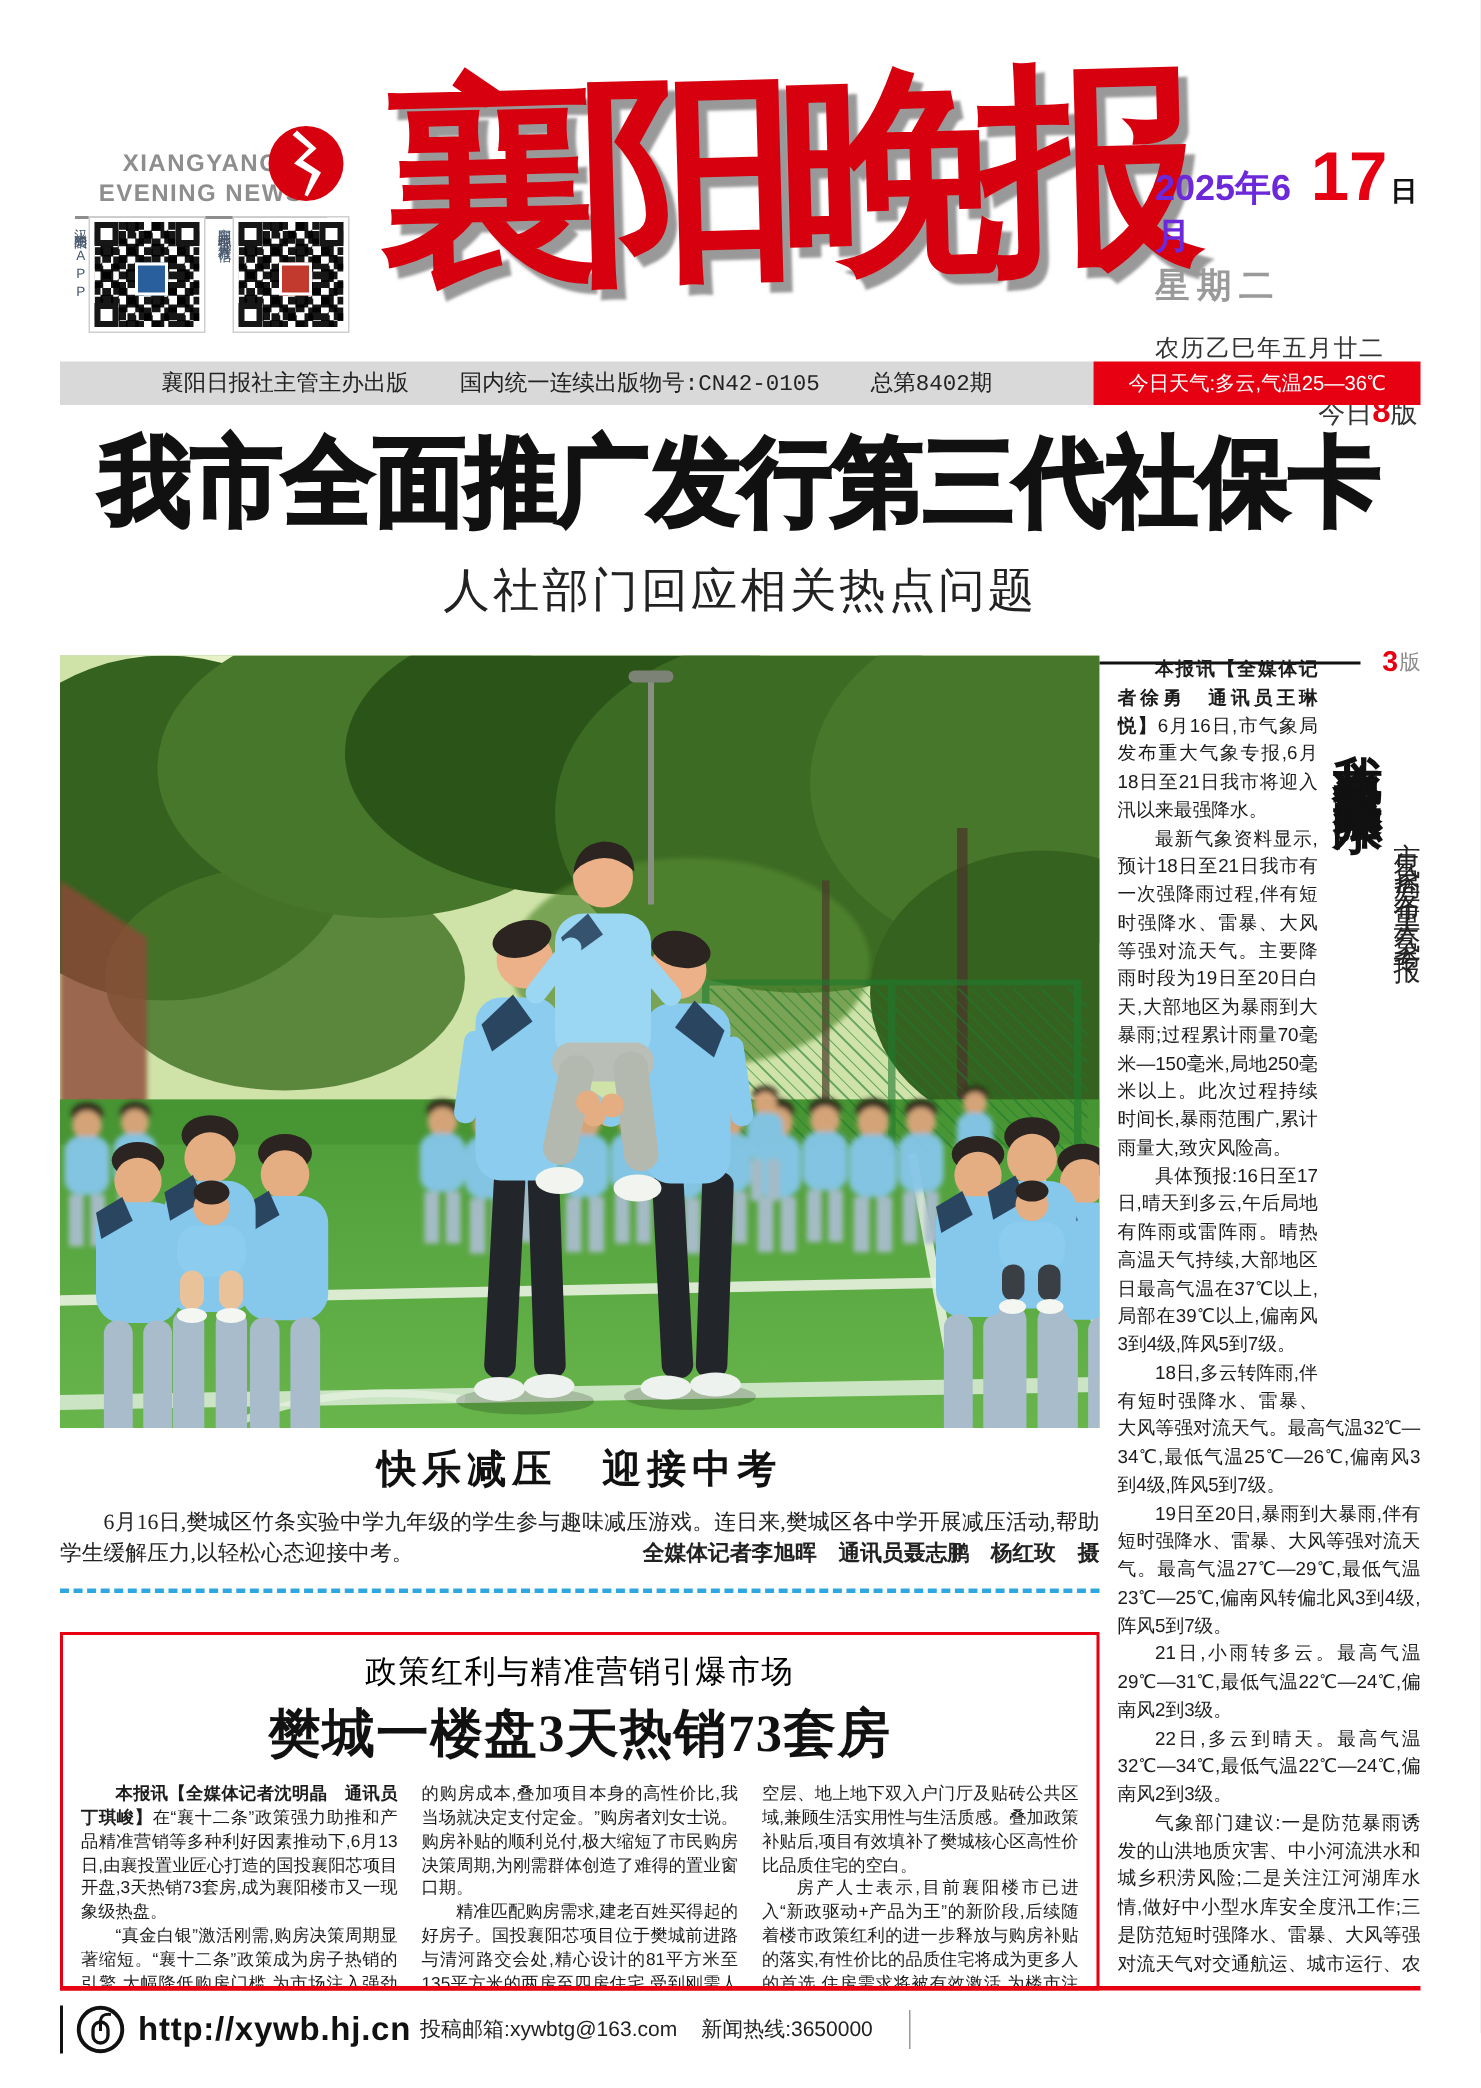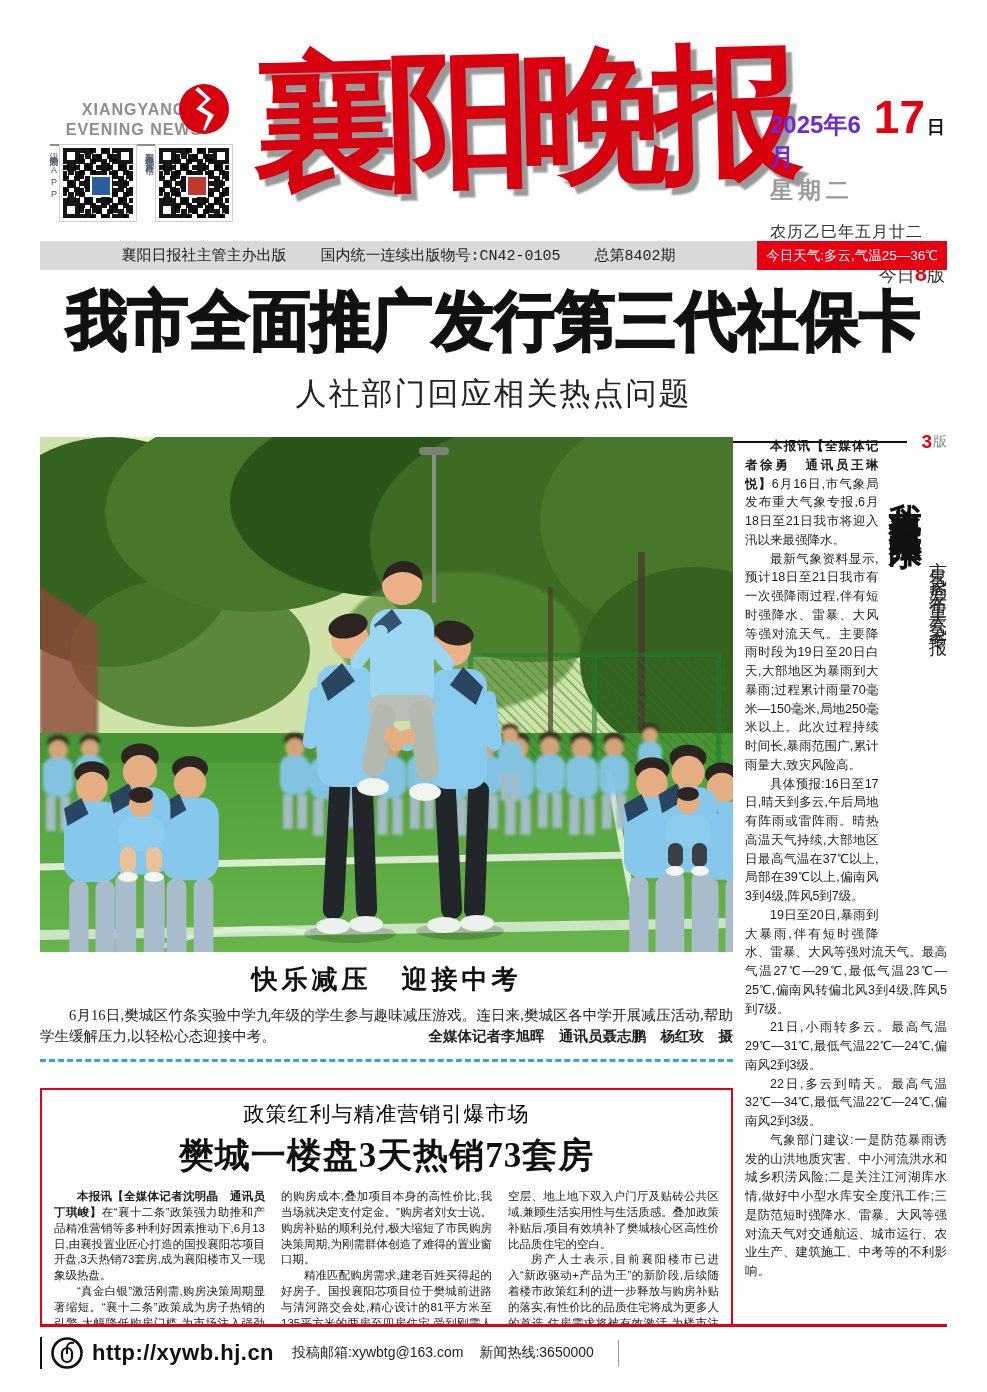--- a/index.html
+++ b/index.html
@@ -39,21 +39,21 @@
   .date-day-unit { font-size:18px; color:#111; }
   .date-week { font-size:23px; font-weight:900; color:#9a9a9a; letter-spacing:5px; margin-top:2px; }
   .date-lunar { font-size:16px; color:#333; margin-top:16px; letter-spacing:1px; }
   .date-edition { font-size:18px; color:#333; margin-top:18px; text-align:right; }
   .date-edition .num { color:#e60012; font-weight:900; font-size:22px; }
 
   
   .infobar { position:absolute; left:40px; top:241px; width:907px; height:29px; display:flex; }
   .infobar-gray { flex:1; background:#d9d9d9; display:flex; align-items:center; justify-content:center;
                   gap:34px; font-size:15px; color:#222;font-family:Liberation Mono, monospace; }
-  .infobar-weather { width:190px; background:#e60012; color:#fff; display:flex; align-items:center;
+  .infobar-weather { width:218px; background:#e60012; color:#fff; display:flex; align-items:center;
                      justify-content:center; font-size:13.5px; }
 
   
   .lead-sec { position:absolute; left:40px; top:281px; width:907px; text-align:center; }
   .lead-headline { font-size:61px; font-weight:900; color:#111; letter-spacing:0px;
                    transform:scaleY(1.06); -webkit-text-stroke:2px #111; white-space:nowrap; }
   .lead-subhead { font-family:"Liberation Serif", serif; font-size:31px; color:#222;
                   letter-spacing:2px; margin-top:10px; }
   .lead-rule { display:flex; align-items:center; margin-top:16px; }
   .lead-rule .line { flex:1; height:0; border-top:2px solid #111; margin-right:14px; }
@@ -97,21 +97,21 @@
             letter-spacing:3px; color:#111; line-height:1.05; }
   .v-kicker { writing-mode:vertical-rl; text-orientation:upright; font-size:18px; color:#222;
               letter-spacing:7px; padding-top:70px; margin-left:5px; line-height:1.1; }
 
   
   .footer { position:absolute; left:40px; top:1324px; width:907px; border-top:3.5px solid #e60012;
             padding-top:9px; }
   .footer-row { display:flex; align-items:center; }
   .footer-bar { width:2px; height:32px; background:#111; margin-right:8px; }
   .mouse-icon { width:34px; height:34px; margin-right:8px; }
-  .footer-url { font-size:22px; font-weight:900; color:#111; margin-right:18px; letter-spacing:.5px; }
+  .footer-url { font-size:22px; font-weight:900; color:#111; margin-right:6px; letter-spacing:.5px; }
   .footer-meta { font-size:14px; color:#222; margin-right:16px; }
   .footer-div { width:1px; height:26px; background:#999; margin:0 22px 0 8px; }
   .footer-staff { font-size:13.5px; color:#222; }
 </style>
 </head>
 <body>
 
 <div class="page">
 
   <div class="masthead">
@@ -367,20 +367,21 @@
 
     <div class="right-col">
       <div class="weather-art">
         <div class="v-head-wrap">
           <div class="v-main">我市将迎入汛以来最强降水</div>
           <div class="v-kicker">市气象局发布重大气象专报</div>
         </div>
         <p><b>本报讯【全媒体记者徐勇　通讯员王琳悦】</b><span>6月16日,市气象局发布重大气象专报,6月18日至21日我市将迎入汛以来最强降水。</span></p>
         <p>最新气象资料显示,预计18日至21日我市有一次强降雨过程,伴有短时强降水、雷暴、大风等强对流天气。主要降雨时段为19日至20日白天,大部地区为暴雨到大暴雨;过程累计雨量70毫米—150毫米,局地250毫米以上。此次过程持续时间长,暴雨范围广,累计雨量大,致灾风险高。</p>
         <p>具体预报:16日至17日,晴天到多云,午后局地有阵雨或雷阵雨。晴热高温天气持续,大部地区日最高气温在37℃以上,局部在39℃以上,偏南风3到4级,阵风5到7级。</p>
+        <p>18日,多云转阵雨,伴有短时强降水、雷暴、大风等强对流天气。最高气温32℃—34℃,最低气温25℃—26℃,偏南风3到4级,阵风5到7级。</p>
         <p>19日至20日,暴雨到大暴雨,伴有短时强降水、雷暴、大风等强对流天气。最高气温27℃—29℃,最低气温23℃—25℃,偏南风转偏北风3到4级,阵风5到7级。</p>
         <p>21日,小雨转多云。最高气温29℃—31℃,最低气温22℃—24℃,偏南风2到3级。</p>
         <p>22日,多云到晴天。最高气温32℃—34℃,最低气温22℃—24℃,偏南风2到3级。</p>
         <p>气象部门建议:一是防范暴雨诱发的山洪地质灾害、中小河流洪水和城乡积涝风险;二是关注江河湖库水情,做好中小型水库安全度汛工作;三是防范短时强降水、雷暴、大风等强对流天气对交通航运、城市运行、农业生产、建筑施工、中考等的不利影响。</p>
       </div>
     </div>
   </div>
 
   <div class="footer">
     <div class="footer-row">

